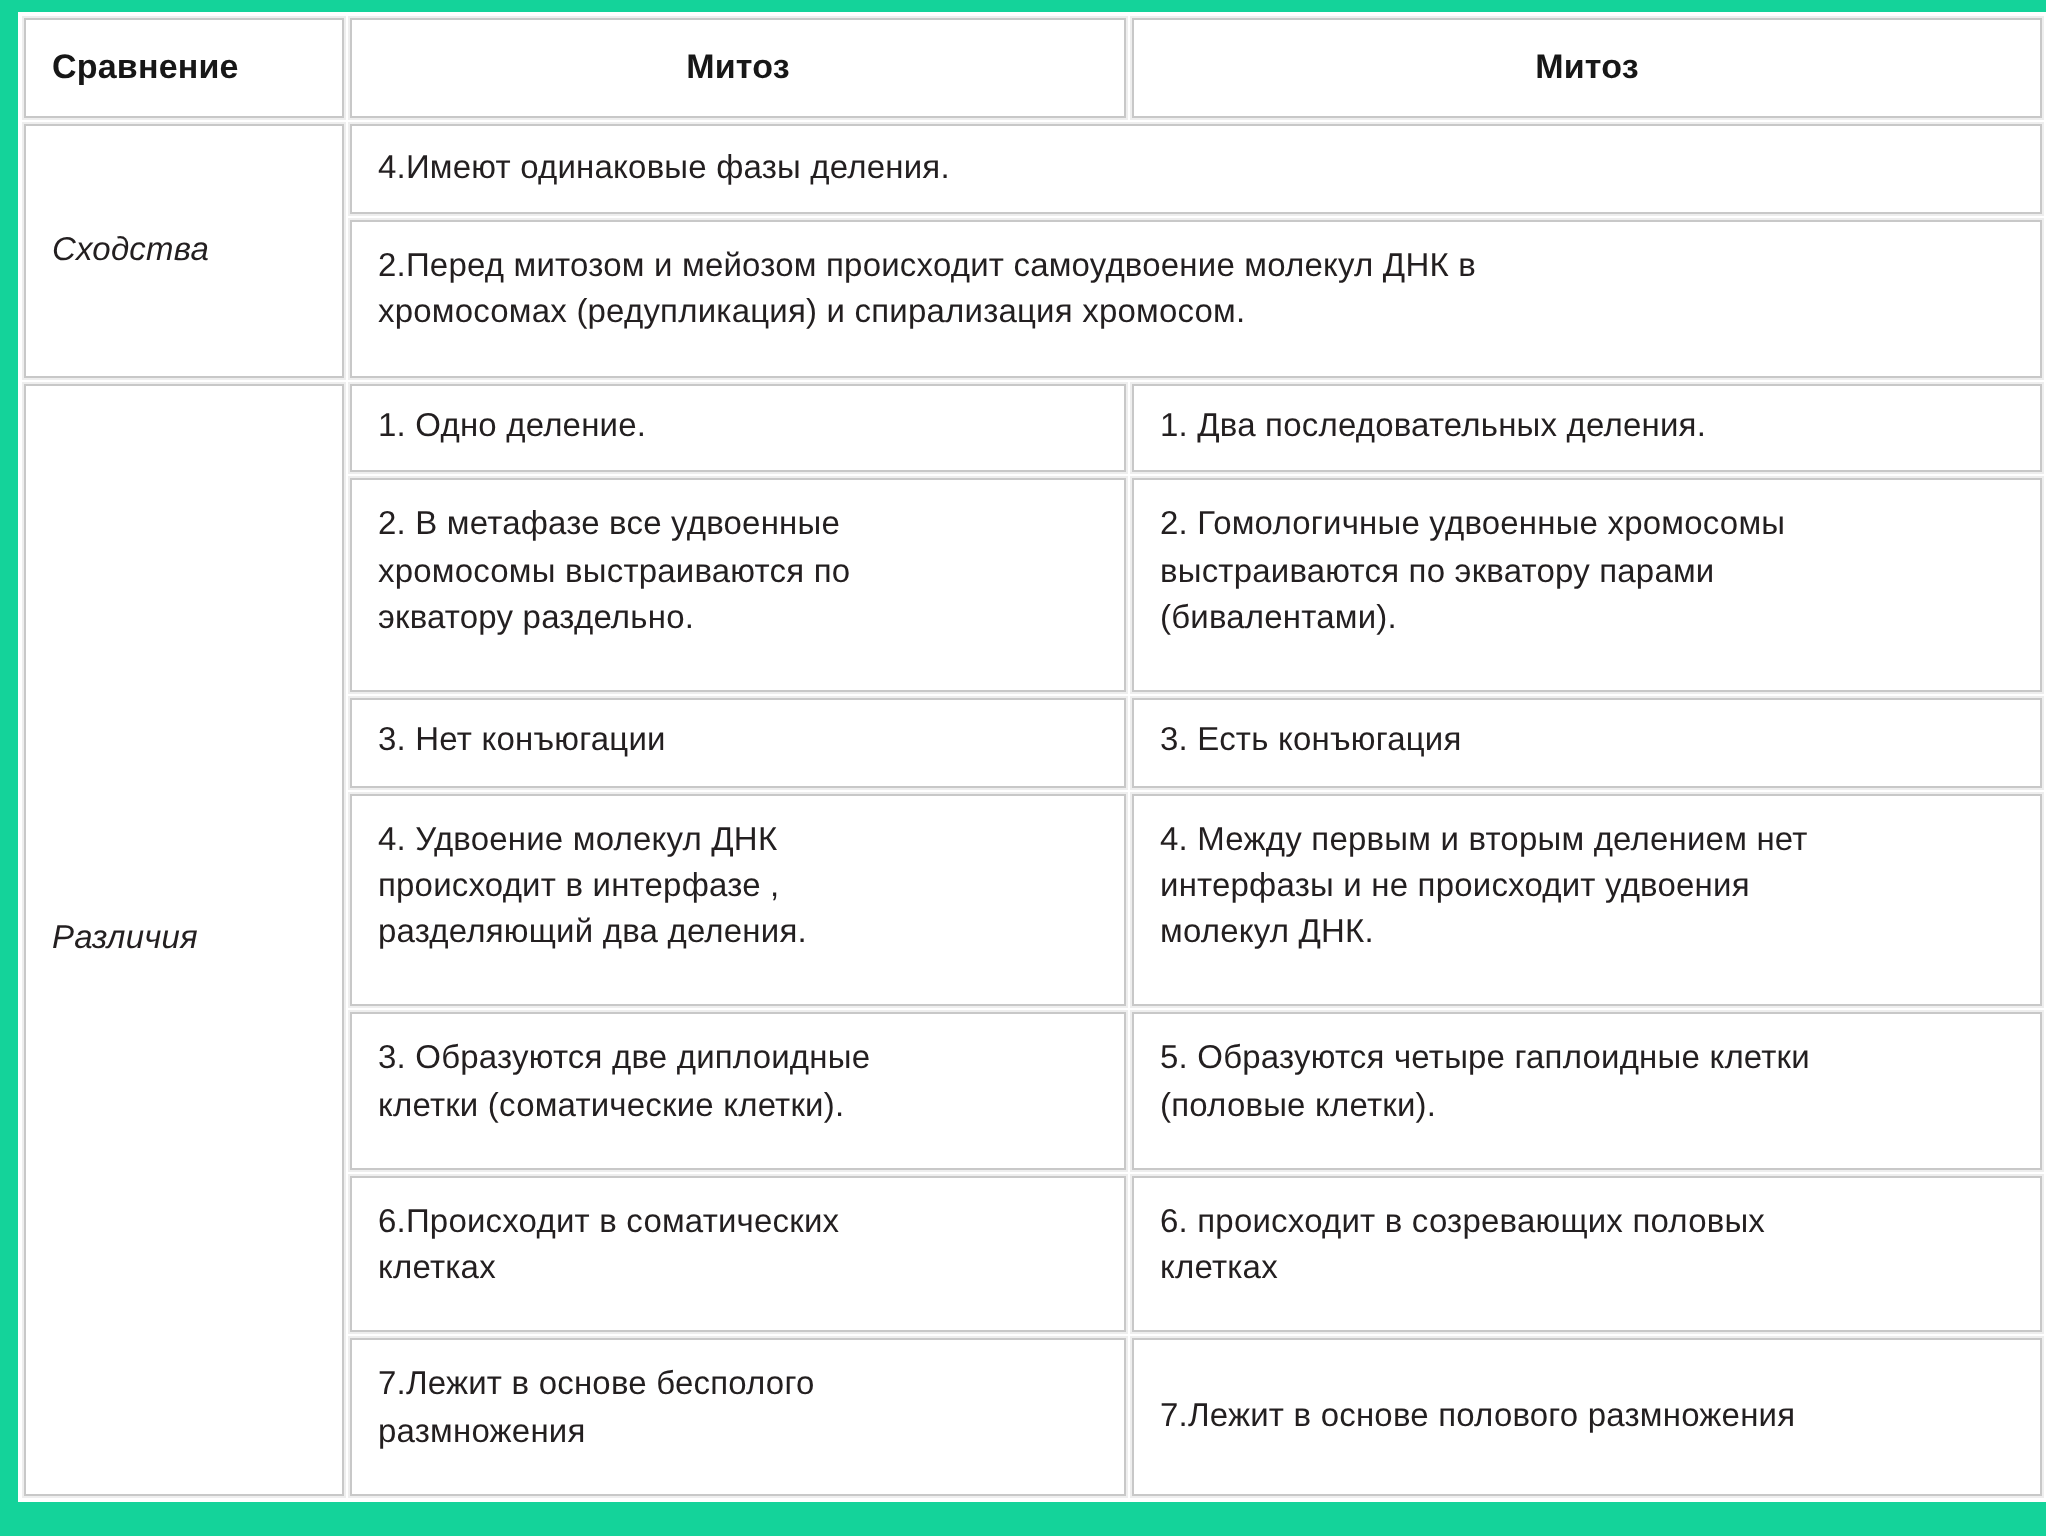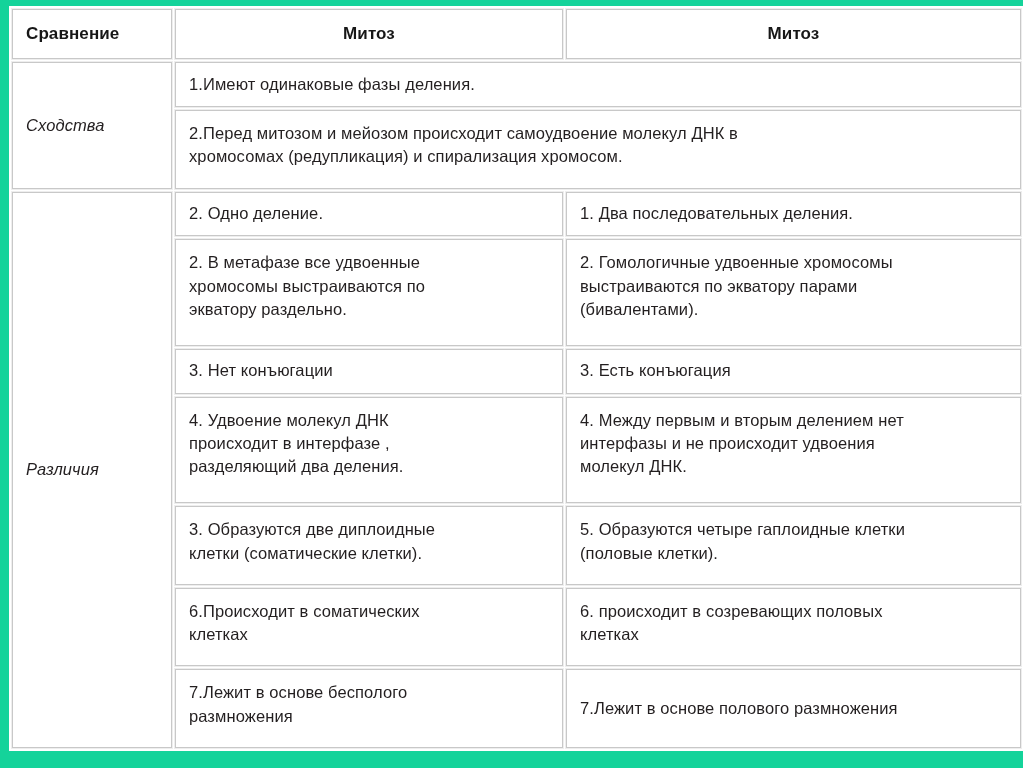--- a/index.html
+++ b/index.html
@@ -115,34 +115,34 @@
       <tbody>
         <tr class="head">
           <th class="label-head">Сравнение</th>
           <th>Митоз</th>
           <th>Митоз</th>
         </tr>
 
         <tr>
           <td class="side-label" rowspan="2">Сходства</td>
           <td class="body-cell" colspan="2">
-              <span class="cell-text">1.Имеют одинаковые фазы деления.</span>
+              <span class="cell-text">4.Имеют одинаковые фазы деления.</span>
             </td>
         </tr>
         <tr>
           <td class="body-cell top" colspan="2">
               <span class="cell-text">2.Перед митозом и мейозом происходит самоудвоение молекул ДНК в
 хромосомах (редупликация) и спирализация хромосом.</span>
             </td>
         </tr>
 
         <tr>
           <td class="side-label" rowspan="7">Различия</td>
           <td class="body-cell">
-              <span class="cell-text">2. Одно деление.</span>
+              <span class="cell-text">1. Одно деление.</span>
             </td>
           <td class="body-cell">
               <span class="cell-text">1. Два последовательных деления.</span>
             </td>
         </tr>
         <tr>
           <td class="body-cell top">
               <span class="cell-text">2. В метафазе все удвоенные
 хромосомы выстраиваются по
 экватору раздельно.</span>

